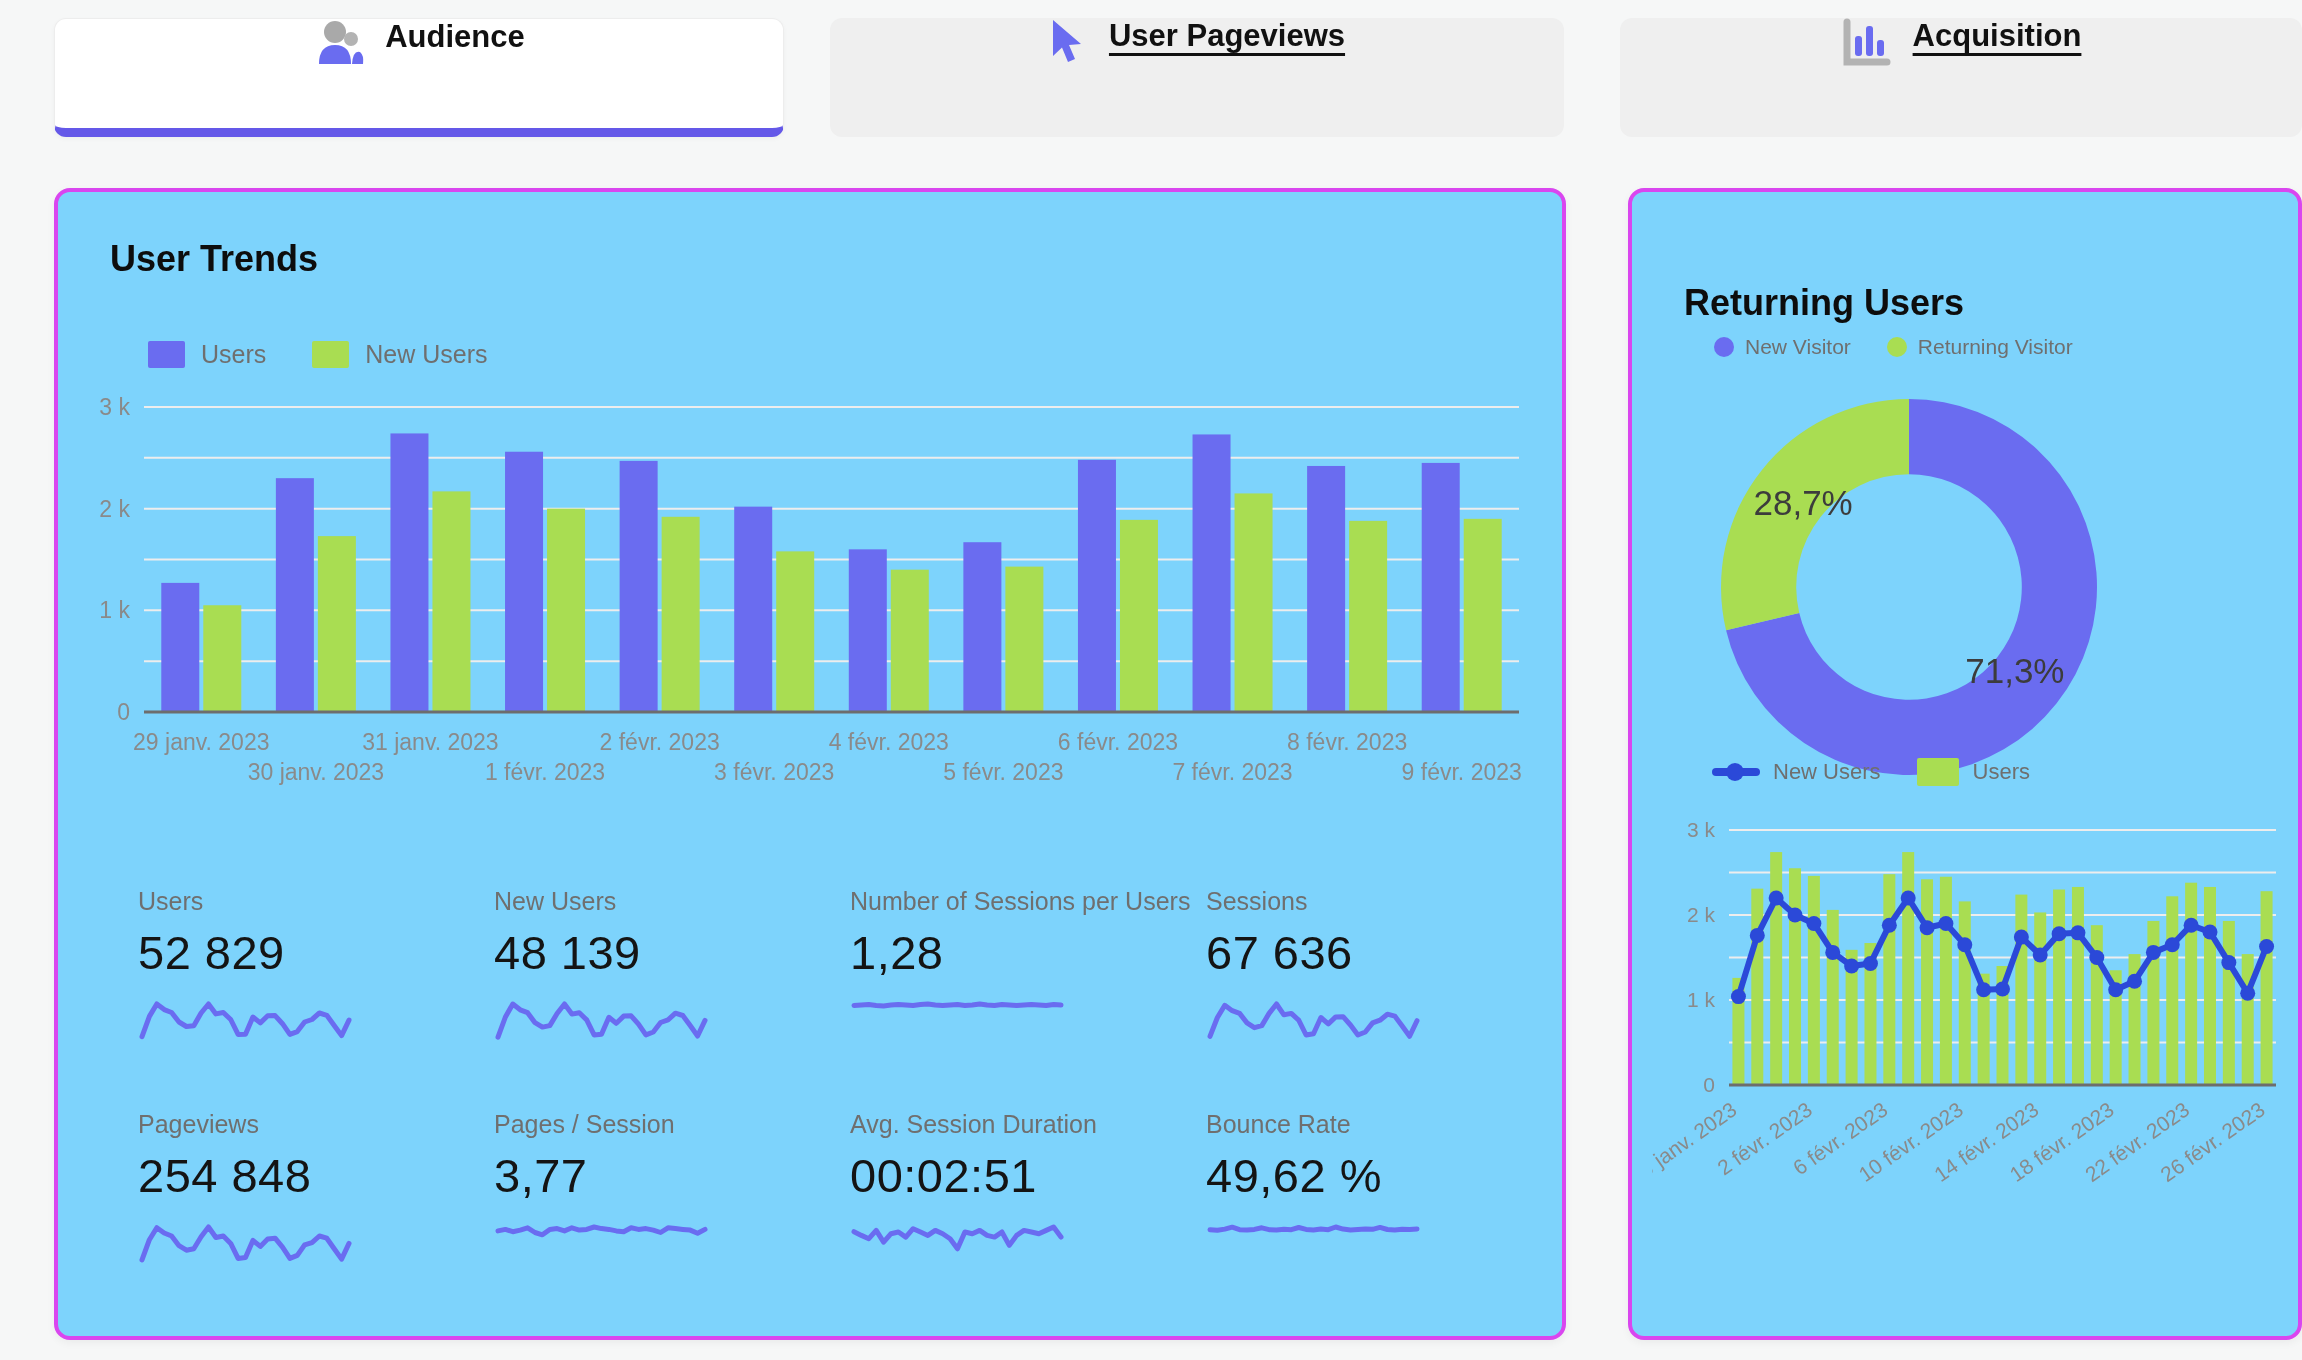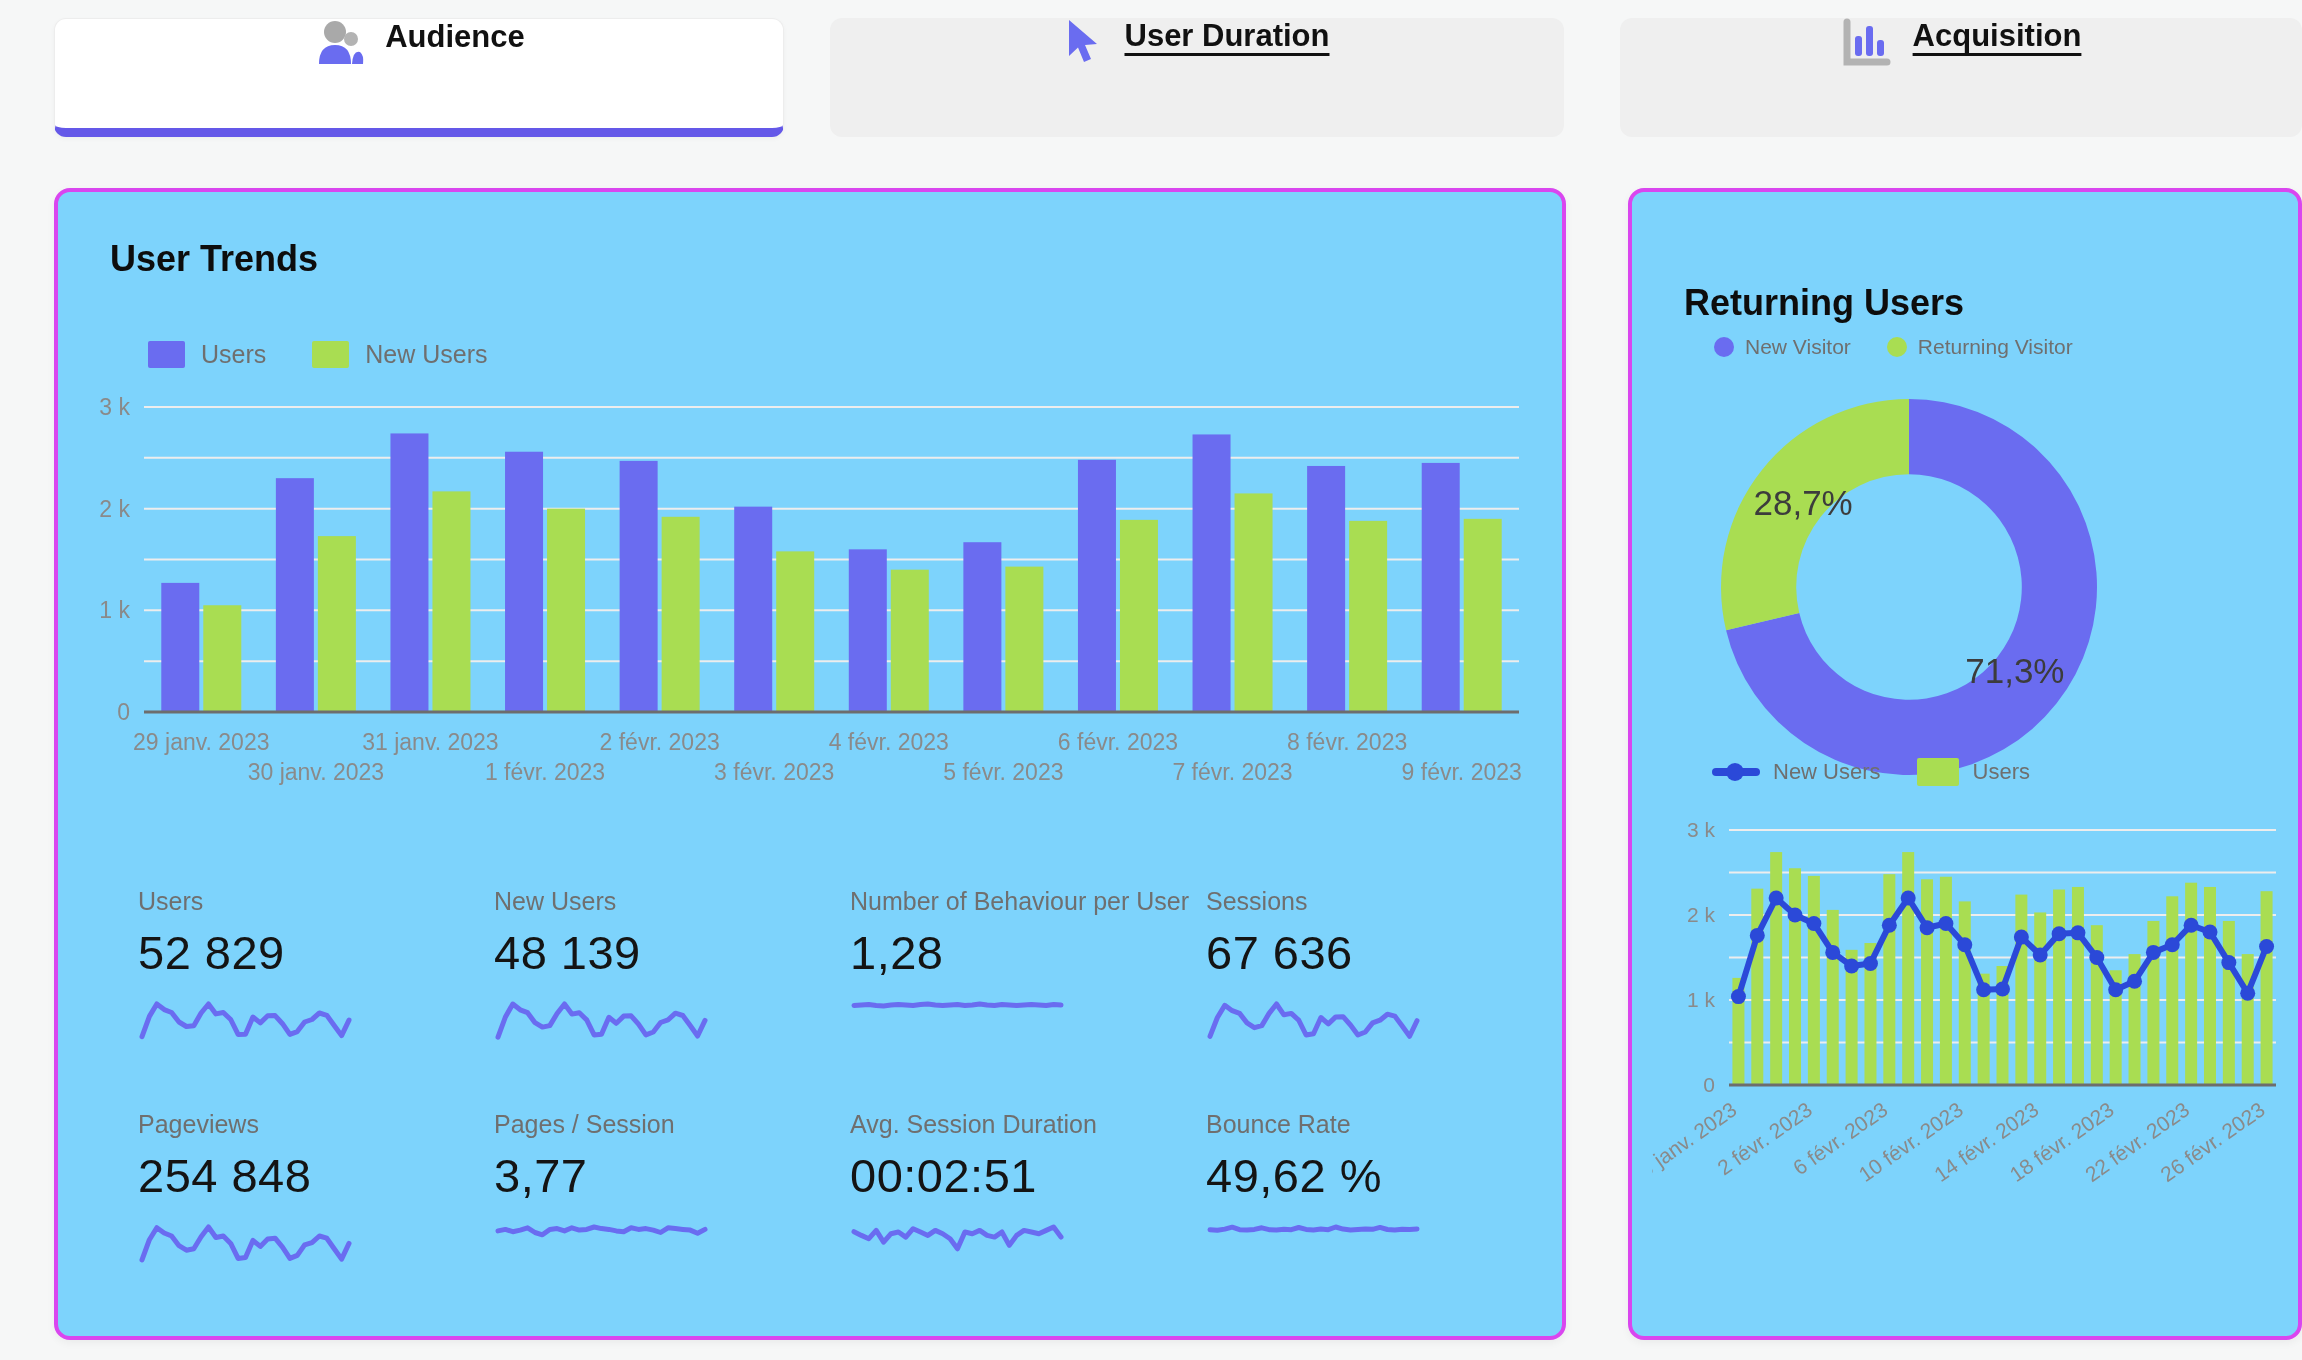--- a/index.html
+++ b/index.html
@@ -78,21 +78,21 @@
   </span>
   <span class="tab-label">Audience</span>
 </div>
 
 <div class="tab inactive" id="tab-behaviour">
   <span>
     <svg class="icon-svg" width="40" height="48" viewBox="0 0 40 48">
       <path d="M4 2 L4 38 L13 29.5 L19 44 L26 41 L20 27 L32 26 Z" fill="#6A6CF0"></path>
     </svg>
   </span>
-  <span class="tab-label">User Duration</span>
+  <span class="tab-label">User Pageviews</span>
 </div>
 
 <div class="tab inactive" id="tab-acquisition">
   <span>
     <svg class="icon-svg" width="52" height="50" viewBox="0 0 52 50">
       <path d="M6 4 L6 44 L46 44" fill="none" stroke="#b3b3b3" stroke-width="7" stroke-linecap="round"></path>
       <rect x="14" y="18" width="7" height="20" rx="3" fill="#6A6CF0"></rect>
       <rect x="25" y="8" width="7" height="30" rx="3" fill="#6A6CF0"></rect>
       <rect x="36" y="22" width="7" height="16" rx="3" fill="#6A6CF0"></rect>
     </svg>
@@ -173,21 +173,21 @@
         </svg>
     </div>
     <div class="kpi">
       <div class="kpi-label">New Users</div>
       <div class="kpi-value">48 139</div>
       <svg class="kpi-spark" width="215" height="74">
           <polyline points="4.0,39.2 11.4,19.0 18.8,6.0 26.2,11.8 33.6,14.7 41.0,24.7 48.4,29.1 55.8,27.6 63.1,15.5 70.5,6.0 77.9,16.1 85.3,14.7 92.7,21.9 100.1,36.9 107.5,36.3 114.9,19.3 122.3,25.3 129.7,18.1 137.1,17.8 144.5,26.2 151.9,36.9 159.3,34.0 166.6,24.5 174.0,21.9 181.4,15.2 188.8,17.5 196.2,27.6 203.6,38.0 211.0,22.4" fill="none" stroke="#6A6CF0" stroke-width="5" stroke-linejoin="round" stroke-linecap="round"></polyline>
         </svg>
     </div>
     <div class="kpi">
-      <div class="kpi-label">Number of Behaviour per User</div>
+      <div class="kpi-label">Number of Sessions per Users</div>
       <div class="kpi-value">1,28</div>
       <svg class="kpi-spark" width="215" height="74">
           <polyline points="4.0,7.4 11.4,7.0 18.8,6.5 26.2,7.4 33.6,7.9 41.0,7.0 48.4,6.5 55.8,7.0 63.1,7.4 70.5,6.5 77.9,6.0 85.3,7.0 92.7,7.4 100.1,7.0 107.5,6.5 114.9,7.4 122.3,7.0 129.7,6.0 137.1,7.0 144.5,7.4 151.9,6.5 159.3,7.0 166.6,7.4 174.0,7.0 181.4,6.5 188.8,7.0 196.2,7.4 203.6,6.5 211.0,7.0" fill="none" stroke="#6A6CF0" stroke-width="5" stroke-linejoin="round" stroke-linecap="round"></polyline>
         </svg>
     </div>
     <div class="kpi">
       <div class="kpi-label">Sessions</div>
       <div class="kpi-value">67 636</div>
       <svg class="kpi-spark" width="215" height="74">
           <polyline points="4.0,38.3 11.4,19.5 18.8,7.3 26.2,12.7 33.6,15.4 41.0,24.9 48.4,29.7 55.8,27.6 63.1,15.4 70.5,6.0 77.9,16.8 85.3,15.4 92.7,22.2 100.1,37.0 107.5,35.7 114.9,19.5 122.3,25.9 129.7,18.9 137.1,18.7 144.5,27.0 151.9,37.0 159.3,34.0 166.6,24.9 174.0,22.2 181.4,16.2 188.8,18.1 196.2,28.1 203.6,38.3 211.0,22.7" fill="none" stroke="#6A6CF0" stroke-width="5" stroke-linejoin="round" stroke-linecap="round"></polyline>

